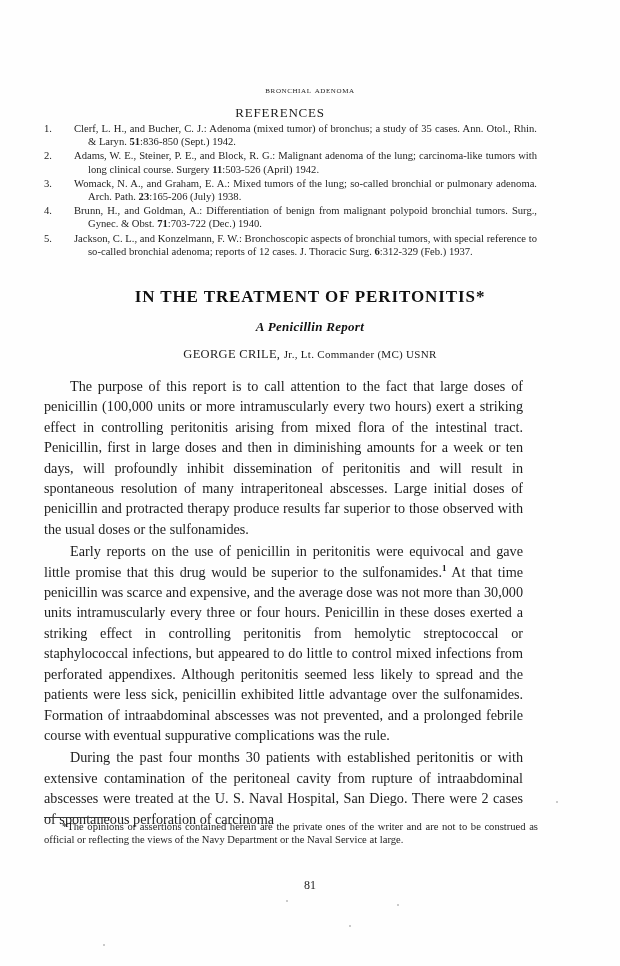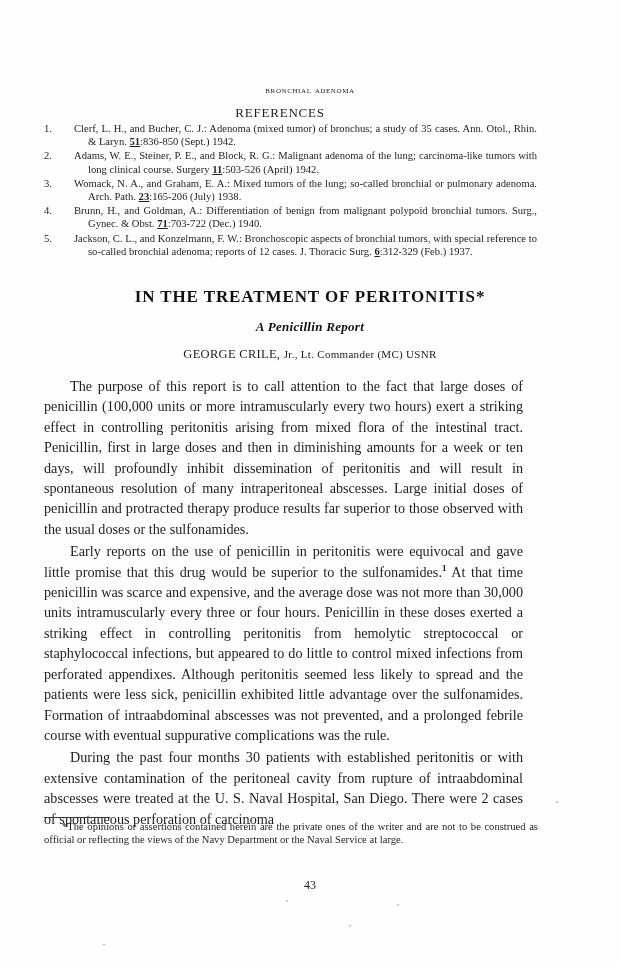--- a/index.html
+++ b/index.html
@@ -73,21 +73,21 @@
     top: 0;
     width: 22px;
     text-align: left;
     font-size: 10.6px;
   }
   .ref-item .ref-body {
     display: block;
     text-indent: -14px;
     padding-left: 14px;
   }
-  .ref-item b { font-weight: bold; text-decoration: underline; }
+  .ref-item b { font-weight: bold; }
 
   
   .title-block {
     position: absolute;
     left: 0;
     top: 285px;
     width: 620px;
     text-align: center;
   }
   .title-line {
@@ -225,21 +225,21 @@
 
   <div class="body-text">
     <p class="para">The purpose of this report is to call attention to the fact that large doses of penicillin (100,000 units or more intramuscularly every two hours) exert a striking effect in controlling peritonitis arising from mixed flora of the intestinal tract. Penicillin, first in large doses and then in diminishing amounts for a week or ten days, will profoundly inhibit dissemination of peritonitis and will result in spontaneous resolution of many intraperitoneal abscesses. Large initial doses of penicillin and protracted therapy produce results far superior to those observed with the usual doses or the sulfonamides.</p>
     <p class="para"><span>Early reports on the use of penicillin in peritonitis were equivocal and gave little promise that this drug would be superior to the sulfonamides.</span><sup>1</sup> <span>At that time penicillin was scarce and expensive, and the average dose was not more than 30,000 units intramuscularly every three or four hours. Penicillin in these doses exerted a striking effect in controlling peritonitis from hemolytic streptococcal or staphylococcal infections, but appeared to do little to control mixed infections from perforated appendixes. Although peritonitis seemed less likely to spread and the patients were less sick, penicillin exhibited little advantage over the sulfonamides. Formation of intraabdominal abscesses was not prevented, and a prolonged febrile course with eventual suppurative complications was the rule.</span></p>
     <p class="para">During the past four months 30 patients with established peritonitis or with extensive contamination of the peritoneal cavity from rupture of intraabdominal abscesses were treated at the U. S. Naval Hospital, San Diego. There were 2 cases of spontaneous perforation of carcinoma</p>
   </div>
 
   <div class="footnote-rule"></div>
   <div class="footnote">*The opinions or assertions contained herein are the private ones of the writer and are not to be construed as official or reflecting the views of the Navy Department or the Naval Service at large.</div>
 
-  <div class="folio">43</div>
+  <div class="folio">81</div>
 
   <span class="speck" style="left:286px;top:900px;width:2px;height:2px;"></span>
   <span class="speck" style="left:397px;top:904px;width:2px;height:2px;"></span>
   <span class="speck" style="left:349px;top:925px;width:2px;height:2px;"></span>
   <span class="speck" style="left:103px;top:944px;width:2px;height:2px;"></span>
   <span class="speck" style="left:556px;top:801px;width:2px;height:2px;"></span>
 
 </div>
 
 </body></html>

